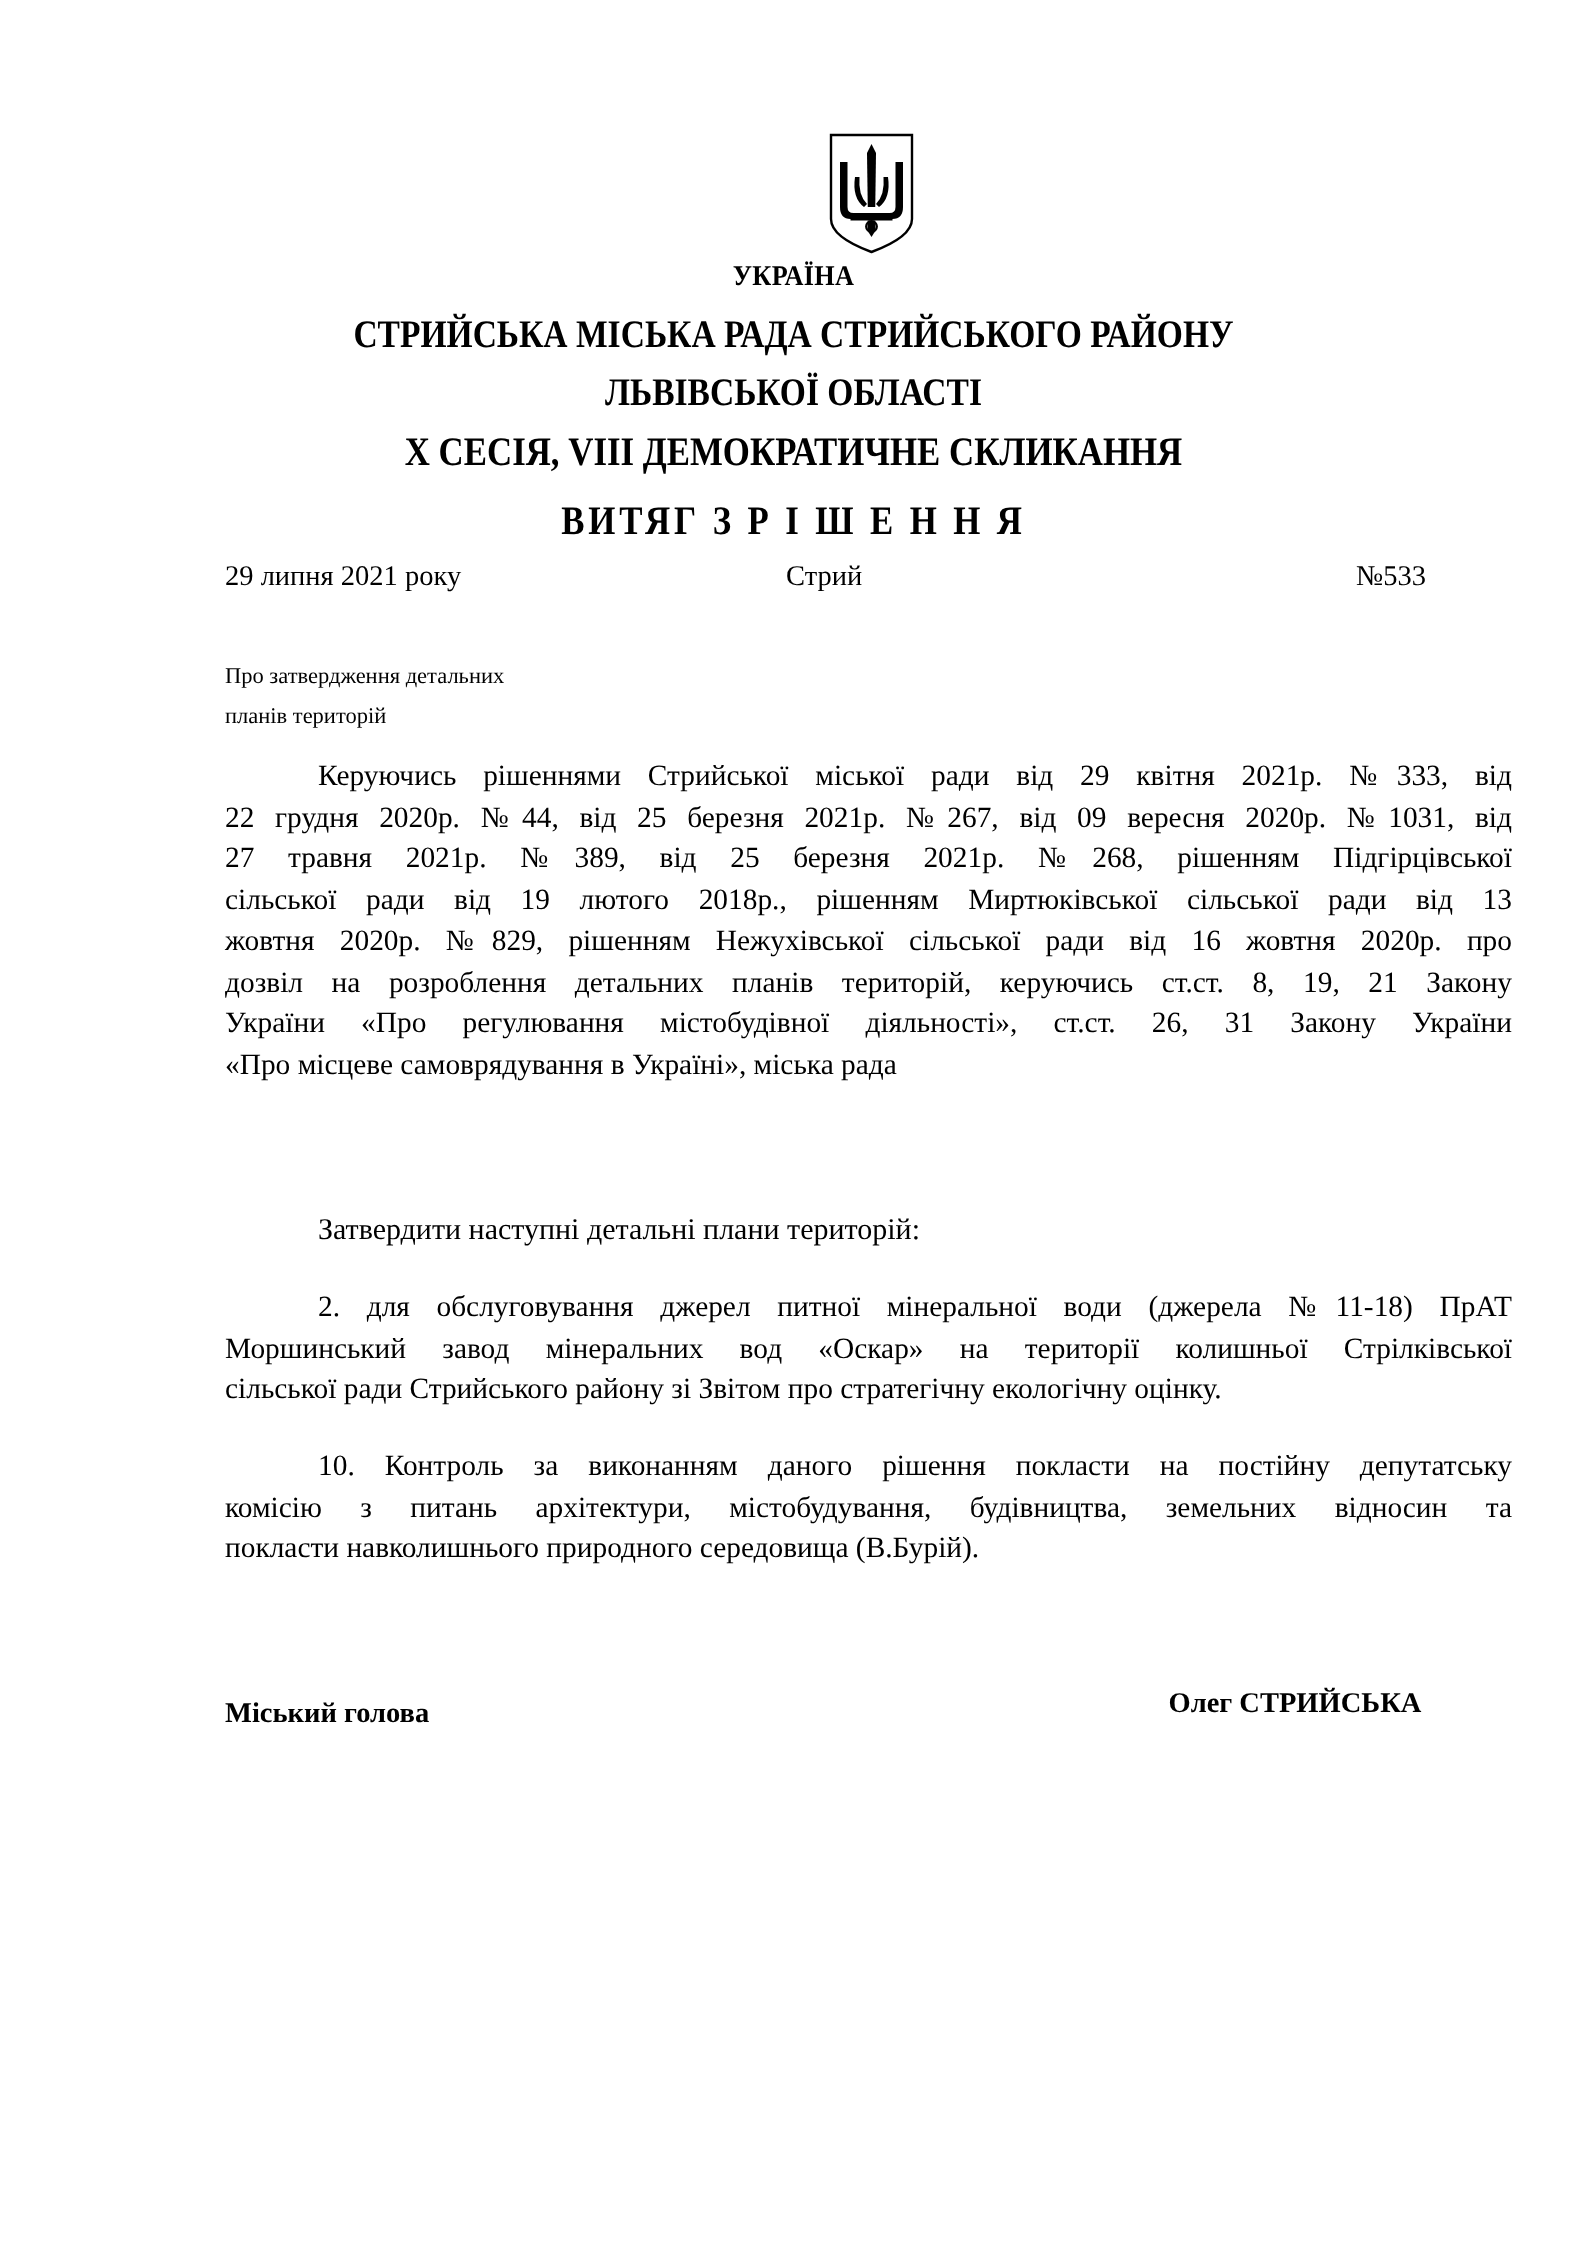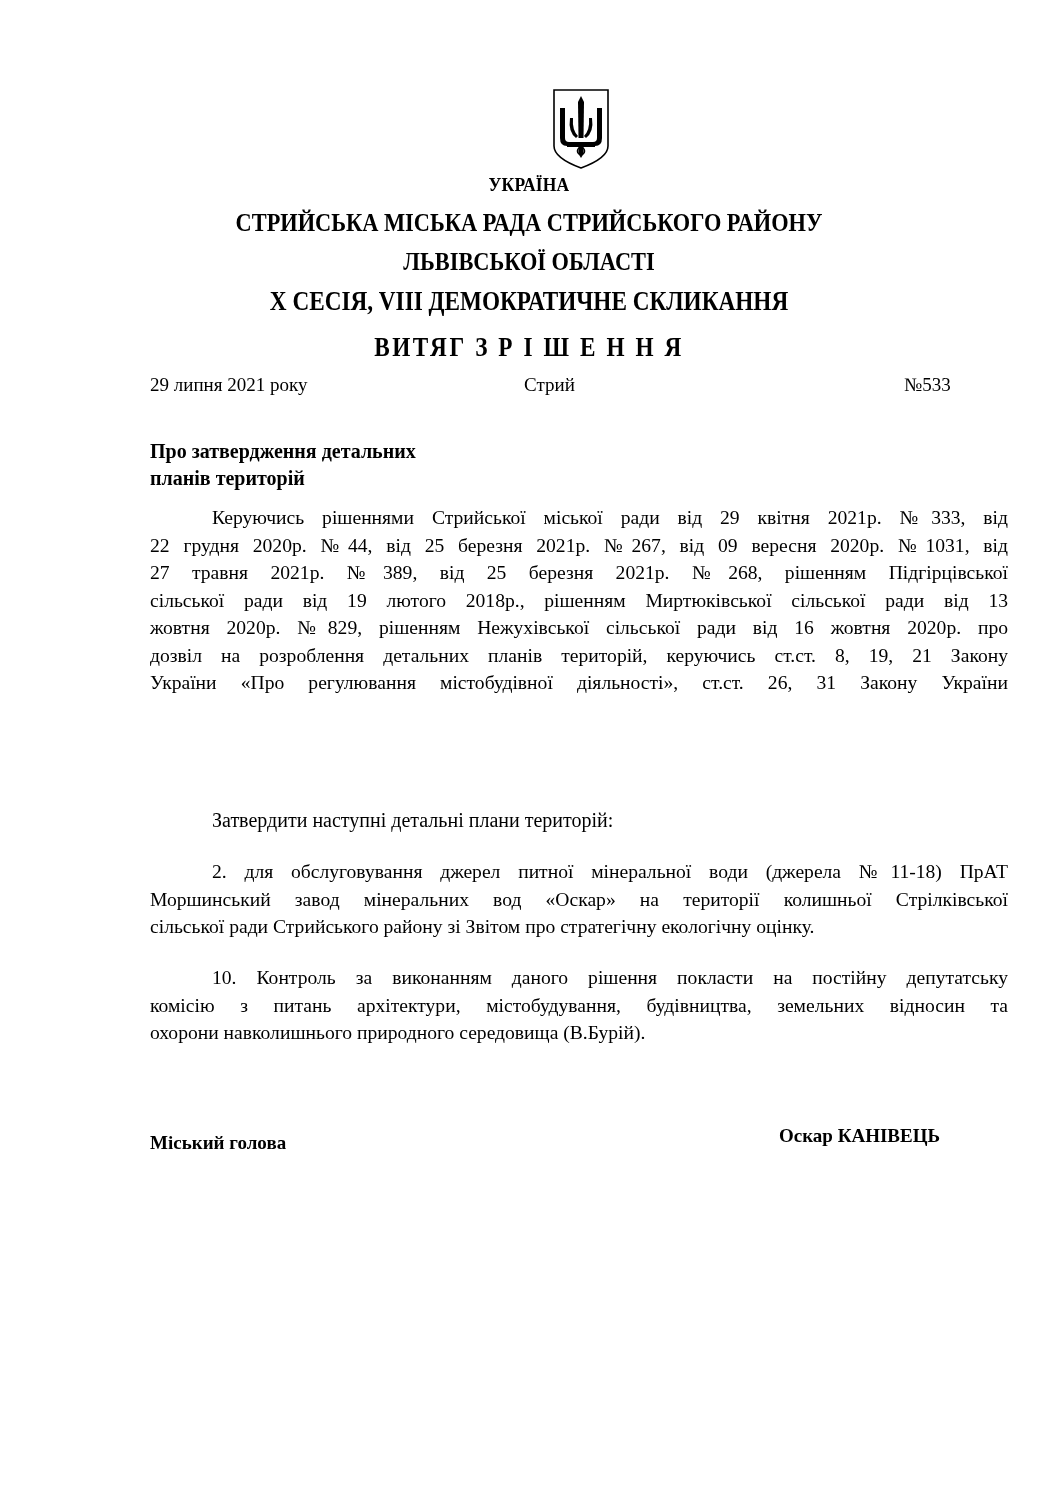--- a/index.html
+++ b/index.html
@@ -53,22 +53,22 @@
       top: 374px;
       font-size: 19px;
     }
     .meta-date { left: 150px; }
     .meta-city { left: 524px; }
     .meta-no { left: 904px; }
 
     .subject {
       left: 150px;
       top: 438px;
-      font-size: 20px;
-      font-weight: bold;
+      font-size: 15px;
+      font-weight: normal;
       line-height: 27px;
       white-space: normal;
       width: 400px;
     }
 
     .para {
       position: absolute;
       left: 150px;
       width: 858px;
       font-size: 19.6px;
@@ -154,33 +154,34 @@
   </div>
 
   <div class="para p-intro">
     <span class="line indent">Керуючись рішеннями Стрийської міської ради від 29 квітня 2021р. №333, від</span>
     <span class="line">22 грудня 2020р. №44, від 25 березня 2021р. №267, від 09 вересня 2020р. №1031, від</span>
     <span class="line">27 травня 2021р. №389, від 25 березня 2021р. №268, рішенням Підгірцівської</span>
     <span class="line">сільської ради від 19 лютого 2018р., рішенням Миртюківської сільської ради від 13</span>
     <span class="line">жовтня 2020р. №829, рішенням Нежухівської сільської ради від 16 жовтня 2020р. про</span>
     <span class="line">дозвіл на розроблення детальних планів територій, керуючись ст.ст. 8, 19, 21 Закону</span>
     <span class="line">України «Про регулювання містобудівної діяльності», ст.ст. 26, 31 Закону України</span>
+    <span class="line last">«Про місцеве самоврядування в Україні», міська рада</span>
   </div>
 
 
   <div class="abs approve">Затвердити наступні детальні плани територій:</div>
 
   <div class="para p-item2">
     <span class="line indent">2. для обслуговування джерел питної мінеральної води (джерела №11-18) ПрАТ</span>
     <span class="line">Моршинський завод мінеральних вод «Оскар» на території колишньої Стрілківської</span>
     <span class="line last">сільської ради Стрийського району зі Звітом про стратегічну екологічну оцінку.</span>
   </div>
 
   <div class="para p-item10">
     <span class="line indent">10. Контроль за виконанням даного рішення покласти на постійну депутатську</span>
     <span class="line">комісію з питань архітектури, містобудування, будівництва, земельних відносин та</span>
-    <span class="line last">охорони навколишнього природного середовища (В.Бурій).</span>
+    <span class="line last">покласти навколишнього природного середовища (В.Бурій).</span>
   </div>
 
   <div class="abs sig-title">Міський голова</div>
-  <div class="abs sig-name">Оскар КАНІВЕЦЬ</div>
+  <div class="abs sig-name">Олег СТРИЙСЬКА</div>
 
 </div>
 
 </body></html>

